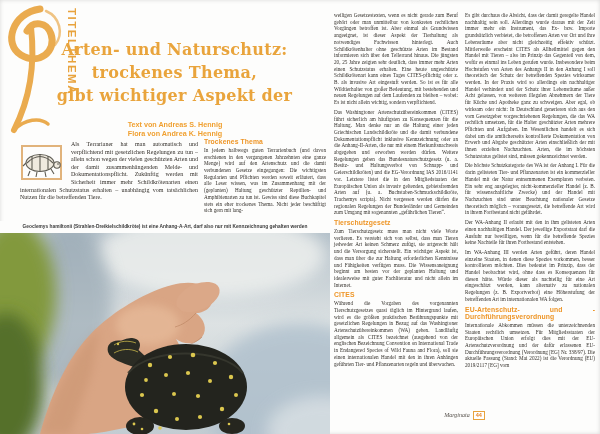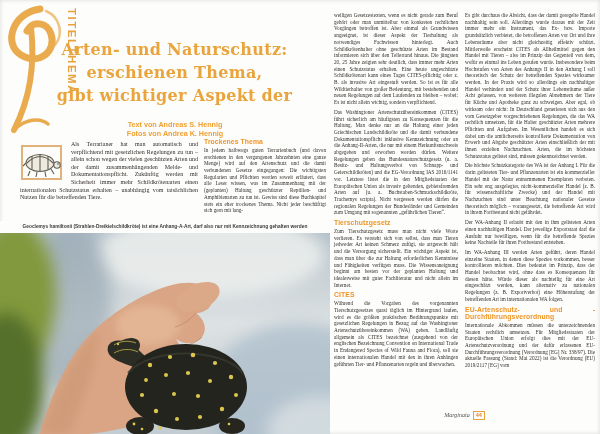--- a/index.html
+++ b/index.html
@@ -76,27 +76,27 @@
           <path d="M14 130 C 25 119, 40 117, 48 124" stroke-width="3.5"></path>
           <path d="M46 11 C 60 17, 64 34, 55 45" stroke-width="2.5" opacity="0.7"></path>
         </g>
       </svg>
     </div>
 
     <div class="vlabel">TITELTHEMA</div>
 
     <h1 class="title">
       <span>Arten- und Naturschutz:</span><br>
-      <span>erschienen Thema,</span><br>
+      <span>trockenes Thema,</span><br>
       <span>gibt wichtiger Aspekt der</span><br>
     </h1>
 
     <div class="credits">
       <div>Text von Andreas S. Hennig</div>
-      <div>Fotos von Andrea K. Hennig</div>
+      <div>Flora von Andrea K. Hennig</div>
     </div>
 
     <div class="colA">
       <div class="turtle-box">
         <svg width="46" height="42" viewBox="0 0 46 42">
           <rect x="2" y="4" width="39" height="33" fill="none" stroke="#d9a05a" stroke-width="2" opacity="0.8"></rect>
           <g fill="none" stroke="#5d5b52" stroke-width="1.1">
             <ellipse cx="20" cy="21" rx="14" ry="8.5" fill="#efeadf"></ellipse>
             <path d="M7 21 Q20 8 33 21"></path>
             <path d="M12 14 L12 27 M20 12 L20 29 M28 14 L28 27"></path>

